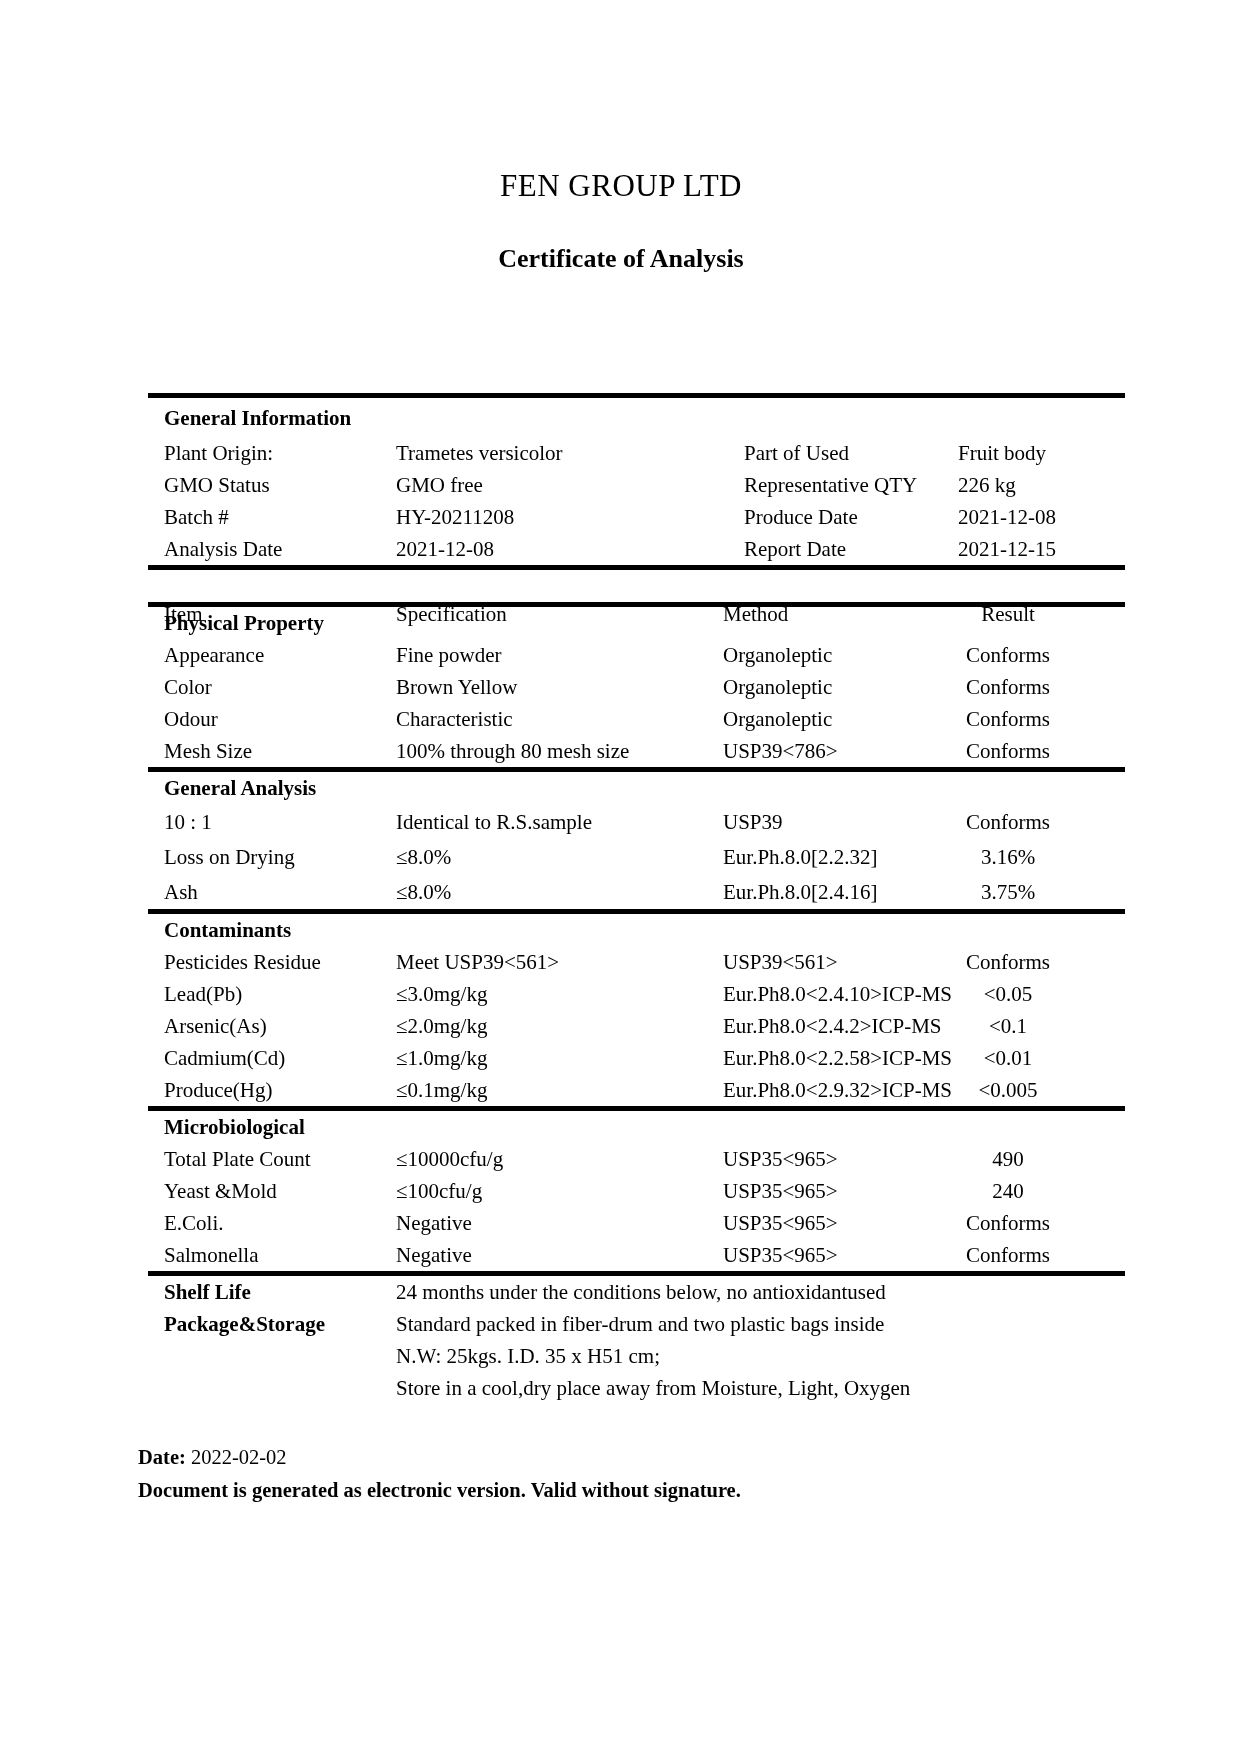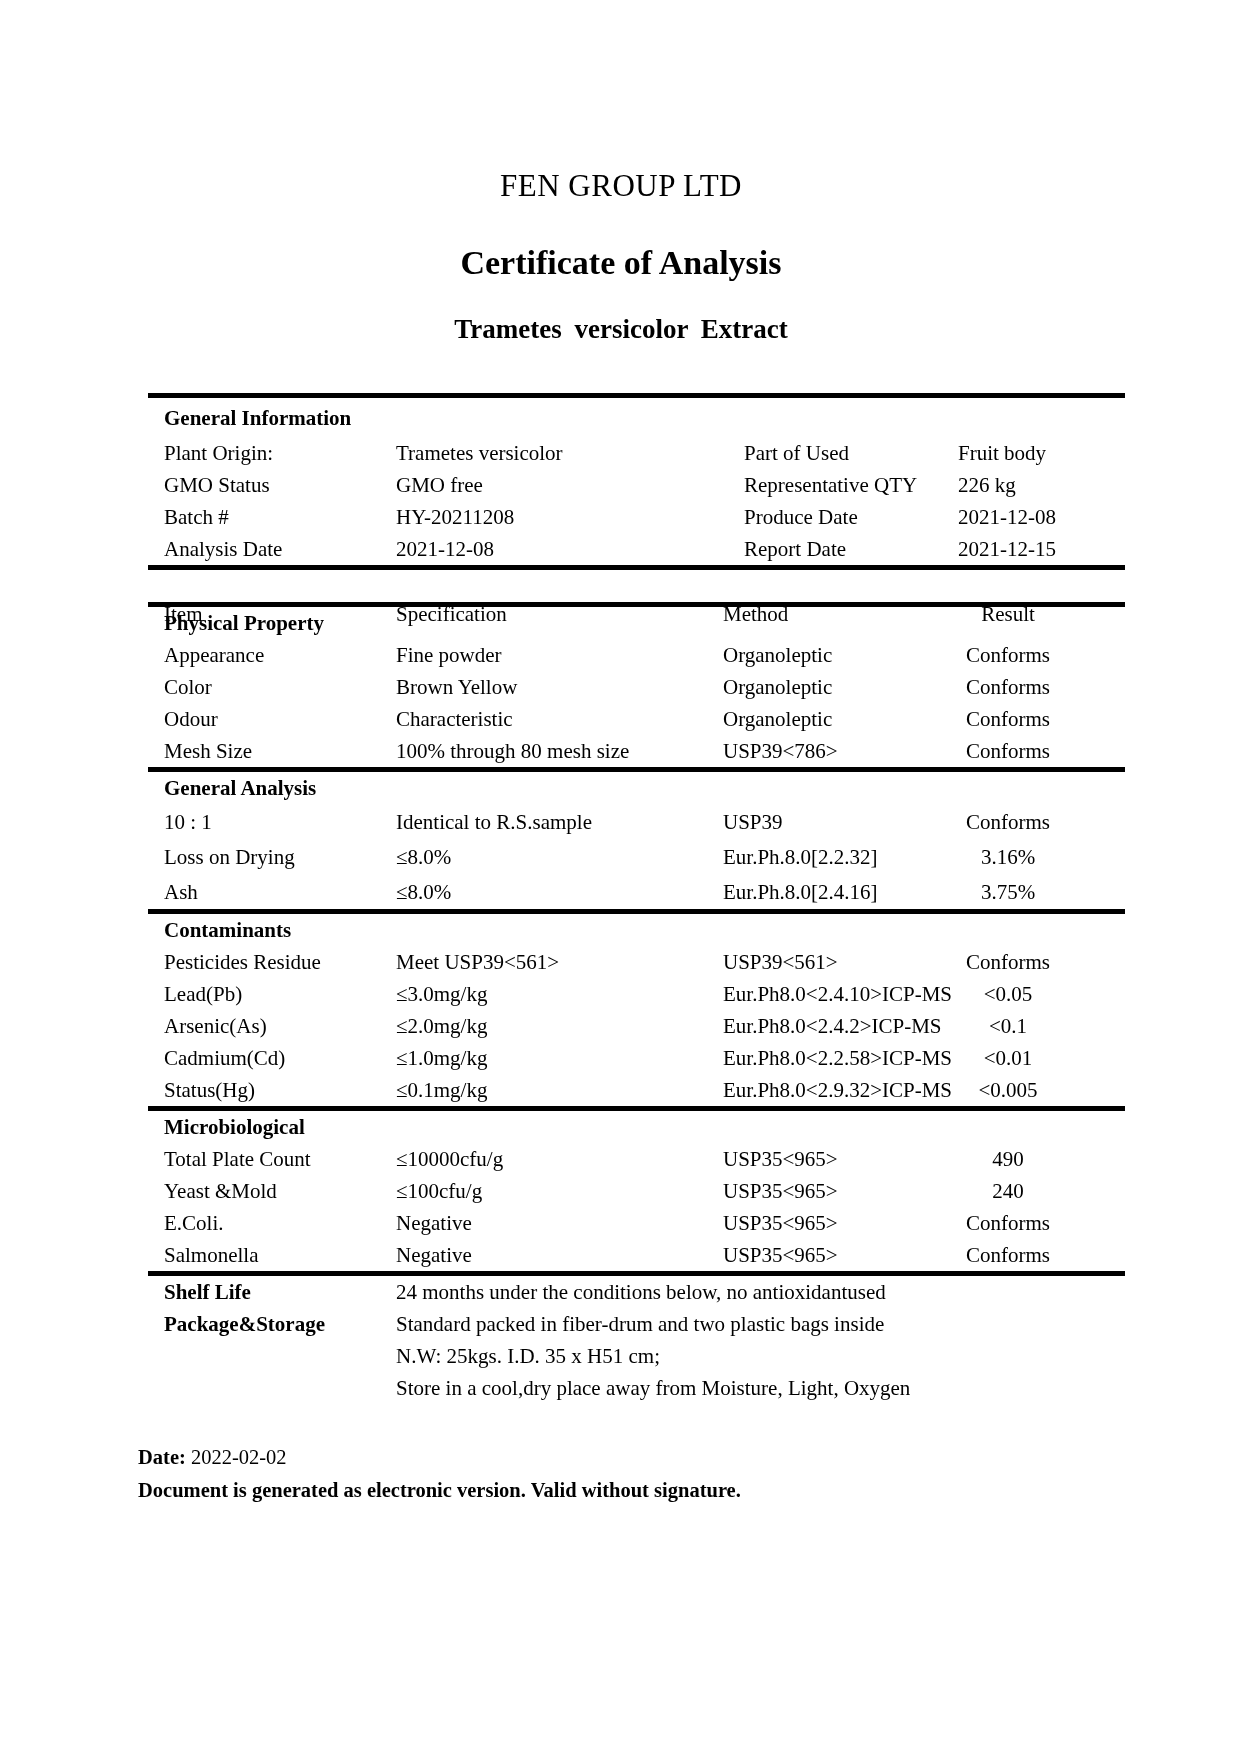--- a/index.html
+++ b/index.html
@@ -8,21 +8,21 @@
     position: relative;
     width: 1242px;
     height: 1755px;
     margin: 0 auto;
     background: #ffffff;
     font-family: "Liberation Serif", serif;
     color: #000000;
     overflow: hidden;
   }
   .company-name   { position: absolute; left: 0; top: 168px; width: 100%; text-align: center; font-size: 31px; font-weight: normal; letter-spacing: 0.5px; }
-  .doc-title      { position: absolute; left: 0; top: 244px; width: 100%; text-align: center; font-size: 34px; font-weight: bold; }
+  .doc-title      { position: absolute; left: 0; top: 244px; width: 100%; text-align: center; font-size: 26px; font-weight: bold; }
   .doc-subtitle   { position: absolute; left: 0; top: 314px; width: 100%; text-align: center; font-size: 27px; font-weight: bold; word-spacing: 6px; }
 
   .coa-table { position: absolute; left: 148px; top: 393px; width: 977px; font-size: 21px; }
   .rule { height: 5px; background: #000; }
   .sec-header { position: relative; height: 32px; text-align: center; }
   .sec-header.tall { height: 39px; }
   .sec-header .cell { font-weight: bold; }
   .trow { position: relative; height: 32px; }
   .trow.ga { height: 35px; }
   .cell {
@@ -41,21 +41,20 @@
   .doc-footer { position: absolute; left: 138px; top: 1444px; font-size: 20.5px; line-height: 27px; }
   .date-line .bold, .note-line { font-weight: bold; margin-top: 6px; }
 </style>
 </head>
 <body>
 
 <div class="page">
 
   <div class="company-name">FEN GROUP LTD</div>
   <div class="doc-title">Certificate of Analysis</div>
-  <div class="doc-subtitle">Trametes versicolor Extract</div>
 
   <div class="coa-table">
 
     <div class="rule"></div>
 
     <div class="sec-header tall">
       <span class="cell c1">General Information</span>
     </div>
     <div class="trow">
       <span class="cell c1">Plant Origin:</span>
@@ -168,21 +167,21 @@
       <span class="cell c3">Eur.Ph8.0&lt;2.4.2&gt;ICP-MS</span>
       <span class="cell c4">&lt;0.1</span>
     </div>
     <div class="trow">
       <span class="cell c1">Cadmium(Cd)</span>
       <span class="cell c2">≤1.0mg/kg</span>
       <span class="cell c3">Eur.Ph8.0&lt;2.2.58&gt;ICP-MS</span>
       <span class="cell c4">&lt;0.01</span>
     </div>
     <div class="trow">
-      <span class="cell c1">Status(Hg)</span>
+      <span class="cell c1">Produce(Hg)</span>
       <span class="cell c2">≤0.1mg/kg</span>
       <span class="cell c3">Eur.Ph8.0&lt;2.9.32&gt;ICP-MS</span>
       <span class="cell c4">&lt;0.005</span>
     </div>
 
     <div class="rule"></div>
 
     <div class="sec-header">
       <span class="cell c1">Microbiological</span>
     </div>

